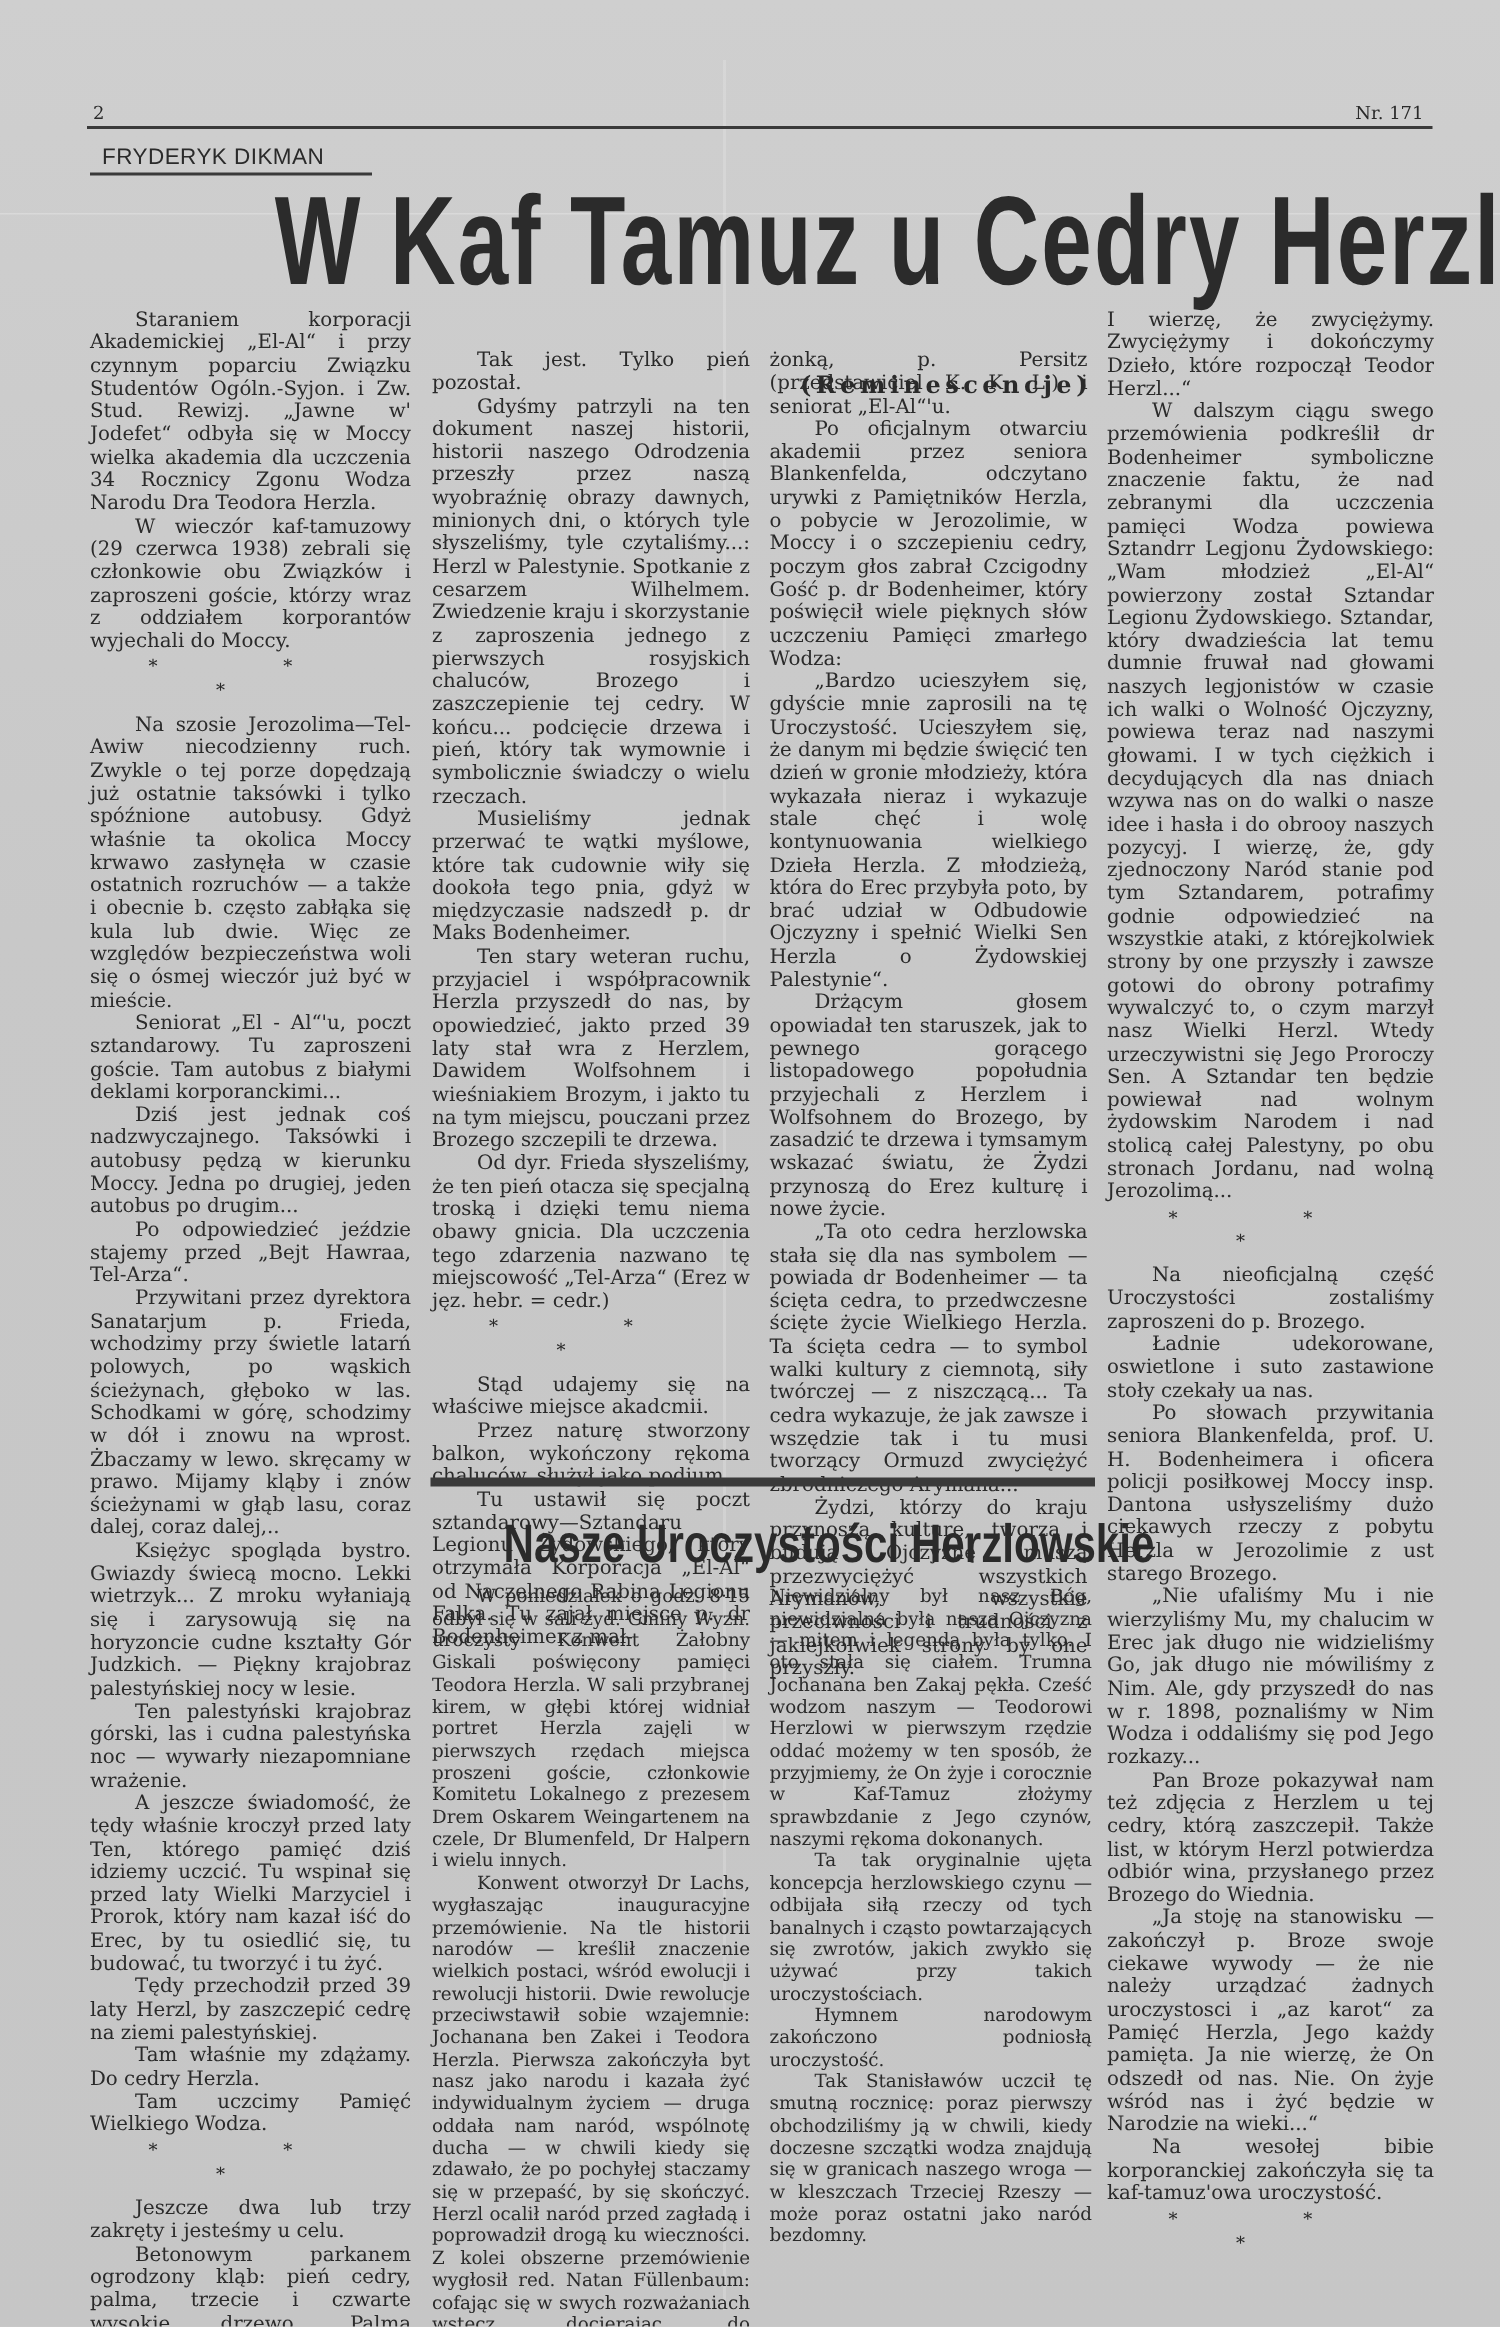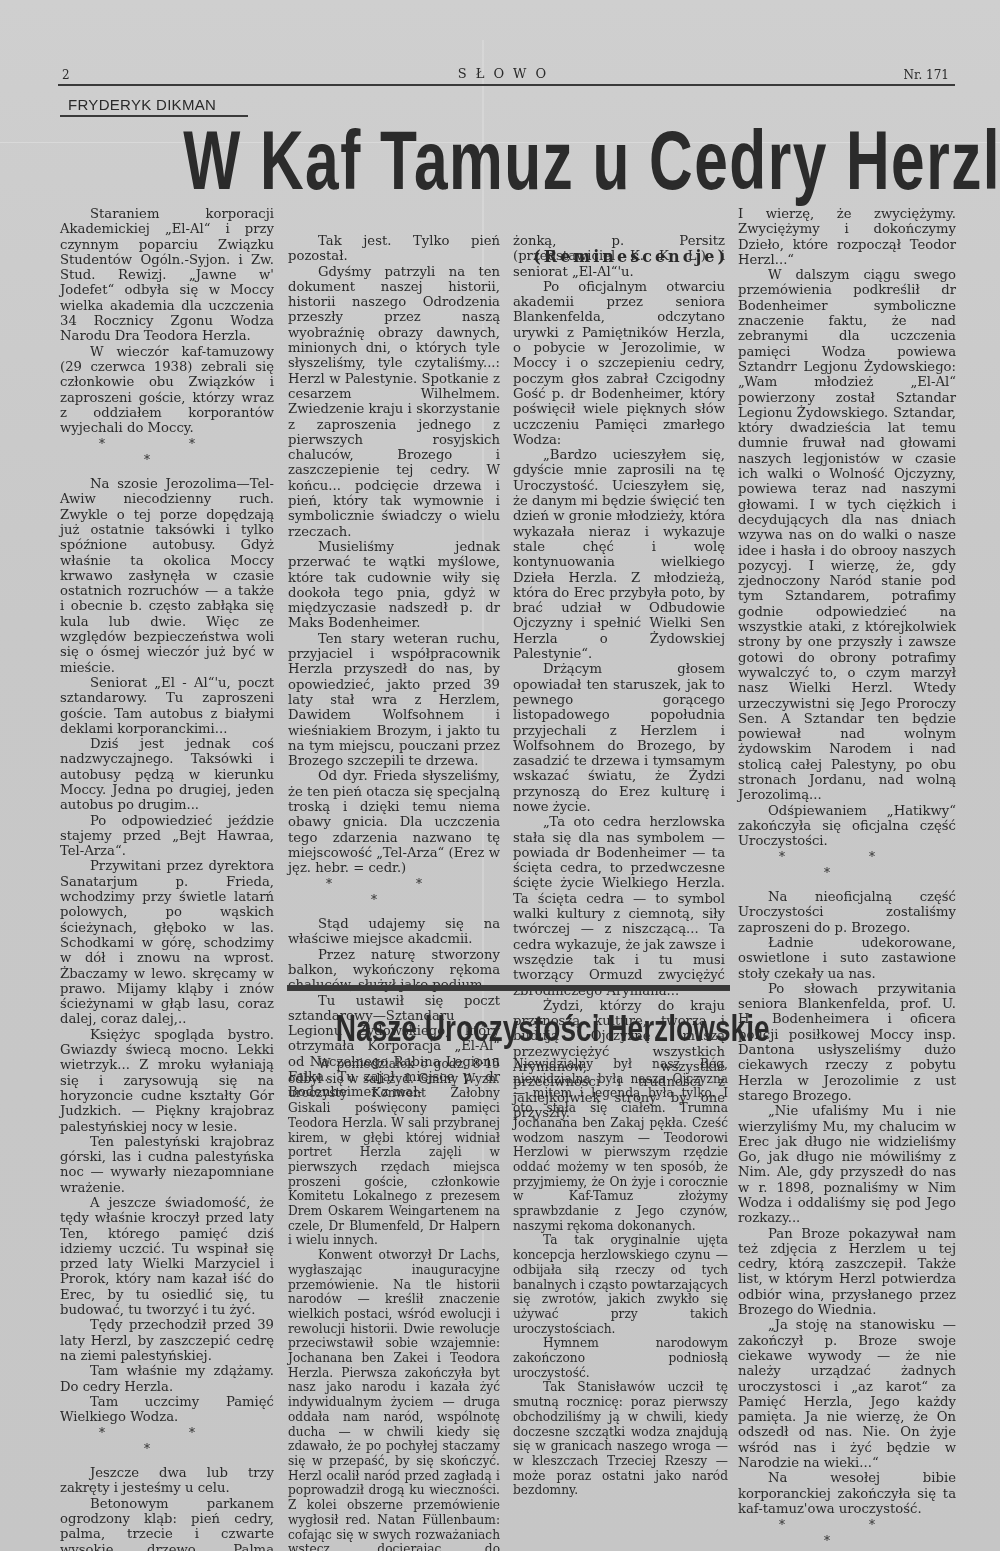--- a/index.html
+++ b/index.html
@@ -60,21 +60,20 @@
 </style>
 </head>
 <body>
 
 <div class="page">
   <div class="fold-v"></div>
   <div class="fold-h"></div>
 
   <div class="running-head">
     <span class="rh-page">2</span>
-    <span class="rh-title">SŁOWO</span>
     <span class="rh-nr">Nr. 171</span>
   </div>
 
   <div class="author">FRYDERYK DIKMAN</div>
   <div class="headline">W Kaf Tamuz u Cedry Herzla.</div>
   <div class="subtitle">(Reminescencje)</div>
 
   <div class="col" id="a1c0" style="left:60px; top:206px; width:214px;">
       <p>Staraniem korporacji Akademickiej „El-Al“ i przy czynnym poparciu Związku Studentów Ogóln.-Syjon. i Zw. Stud. Rewizj. „Jawne w' Jodefet“ odbyła się w Moccy wielka akademia dla uczczenia 34 Rocznicy Zgonu Wodza Narodu Dra Teodora Herzla.</p>
       <p>W wieczór kaf-tamuzowy (29 czerwca 1938) zebrali się członkowie obu Związków i zaproszeni goście, którzy wraz z oddziałem korporantów wyjechali do Moccy.</p>
@@ -112,21 +111,20 @@
       <p>Po oficjalnym otwarciu akademii przez seniora Blankenfelda, odczytano urywki z Pamiętników Herzla, o pobycie w Jerozolimie, w Moccy i o szczepieniu cedry, poczym głos zabrał Czcigodny Gość p. dr Bodenheimer, który poświęcił wiele pięknych słów uczczeniu Pamięci zmarłego Wodza:</p>
       <p>„Bardzo ucieszyłem się, gdyście mnie zaprosili na tę Uroczystość. Ucieszyłem się, że danym mi będzie święcić ten dzień w gronie młodzieży, która wykazała nieraz i wykazuje stale chęć i wolę kontynuowania wielkiego Dzieła Herzla. Z młodzieżą, która do Erec przybyła poto, by brać udział w Odbudowie Ojczyzny i spełnić Wielki Sen Herzla o Żydowskiej Palestynie“.</p>
       <p>Drżącym głosem opowiadał ten staruszek, jak to pewnego gorącego listopadowego popołudnia przyjechali z Herzlem i Wolfsohnem do Brozego, by zasadzić te drzewa i tymsamym wskazać światu, że Żydzi przynoszą do Erez kulturę i nowe życie.</p>
       <p>„Ta oto cedra herzlowska stała się dla nas symbolem — powiada dr Bodenheimer — ta ścięta cedra, to przedwczesne ścięte życie Wielkiego Herzla. Ta ścięta cedra — to symbol walki kultury z ciemnotą, siły twórczej — z niszczącą... Ta cedra wykazuje, że jak zawsze i wszędzie tak i tu musi tworzący Ormuzd zwyciężyć zbrodniczego Arymana...</p>
       <p>Żydzi, którzy do kraju przynoszą kulturę, tworzą i budują Ojczyznę muszą przezwyciężyć wszystkich Arymanów, wszystkie przeciwności i trudności z jakiejkolwiek strony by one przyszły.</p>
     </div>
 
   <div class="col" id="a1c3" style="left:738px; top:206px; width:218px;">
       <p class="noindent">I wierzę, że zwyciężymy. Zwyciężymy i dokończymy Dzieło, które rozpoczął Teodor Herzl...“</p>
       <p>W dalszym ciągu swego przemówienia podkreślił dr Bodenheimer symboliczne znaczenie faktu, że nad zebranymi dla uczczenia pamięci Wodza powiewa Sztandrr Legjonu Żydowskiego: „Wam młodzież „El-Al“ powierzony został Sztandar Legionu Żydowskiego. Sztandar, który dwadzieścia lat temu dumnie fruwał nad głowami naszych legjonistów w czasie ich walki o Wolność Ojczyzny, powiewa teraz nad naszymi głowami. I w tych ciężkich i decydujących dla nas dniach wzywa nas on do walki o nasze idee i hasła i do obrooy naszych pozycyj. I wierzę, że, gdy zjednoczony Naród stanie pod tym Sztandarem, potrafimy godnie odpowiedzieć na wszystkie ataki, z którejkolwiek strony by one przyszły i zawsze gotowi do obrony potrafimy wywalczyć to, o czym marzył nasz Wielki Herzl. Wtedy urzeczywistni się Jego Proroczy Sen. A Sztandar ten będzie powiewał nad wolnym żydowskim Narodem i nad stolicą całej Palestyny, po obu stronach Jordanu, nad wolną Jerozolimą...</p>
-      <p>Odśpiewaniem „Hatikwy“ zakończyła się oficjalna część Uroczystości.</p>
       <p class="stars">* * *</p>
       <p>Na nieoficjalną część Uroczystości zostaliśmy zaproszeni do p. Brozego.</p>
       <p>Ładnie udekorowane, oswietlone i suto zastawione stoły czekały ua nas.</p>
       <p>Po słowach przywitania seniora Blankenfelda, prof. U. H. Bodenheimera i oficera policji posiłkowej Moccy insp. Dantona usłyszeliśmy dużo ciekawych rzeczy z pobytu Herzla w Jerozolimie z ust starego Brozego.</p>
       <p>„Nie ufaliśmy Mu i nie wierzyliśmy Mu, my chalucim w Erec jak długo nie widzieliśmy Go, jak długo nie mówiliśmy z Nim. Ale, gdy przyszedł do nas w r. 1898, poznaliśmy w Nim Wodza i oddaliśmy się pod Jego rozkazy...</p>
       <p>Pan Broze pokazywał nam też zdjęcia z Herzlem u tej cedry, którą zaszczepił. Także list, w którym Herzl potwierdza odbiór wina, przysłanego przez Brozego do Wiednia.</p>
       <p>„Ja stoję na stanowisku — zakończył p. Broze swoje ciekawe wywody — że nie należy urządzać żadnych uroczystosci i „az karot“ za Pamięć Herzla, Jego każdy pamięta. Ja nie wierzę, że On odszedł od nas. Nie. On żyje wśród nas i żyć będzie w Narodzie na wieki...“</p>
       <p>Na wesołej bibie korporanckiej zakończyła się ta kaf-tamuz'owa uroczystość.</p>
       <p class="stars">* * *</p>
     </div>

